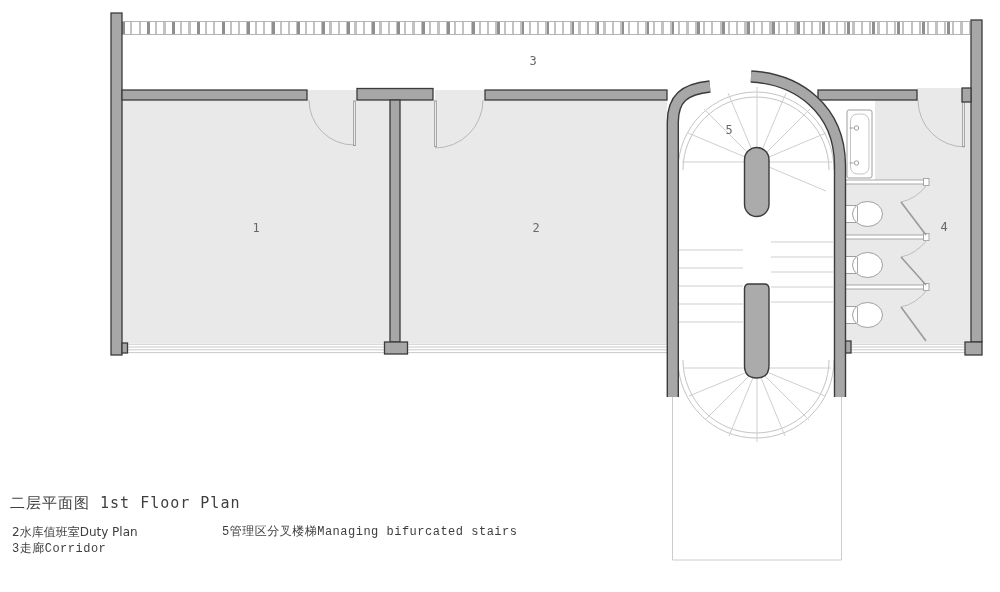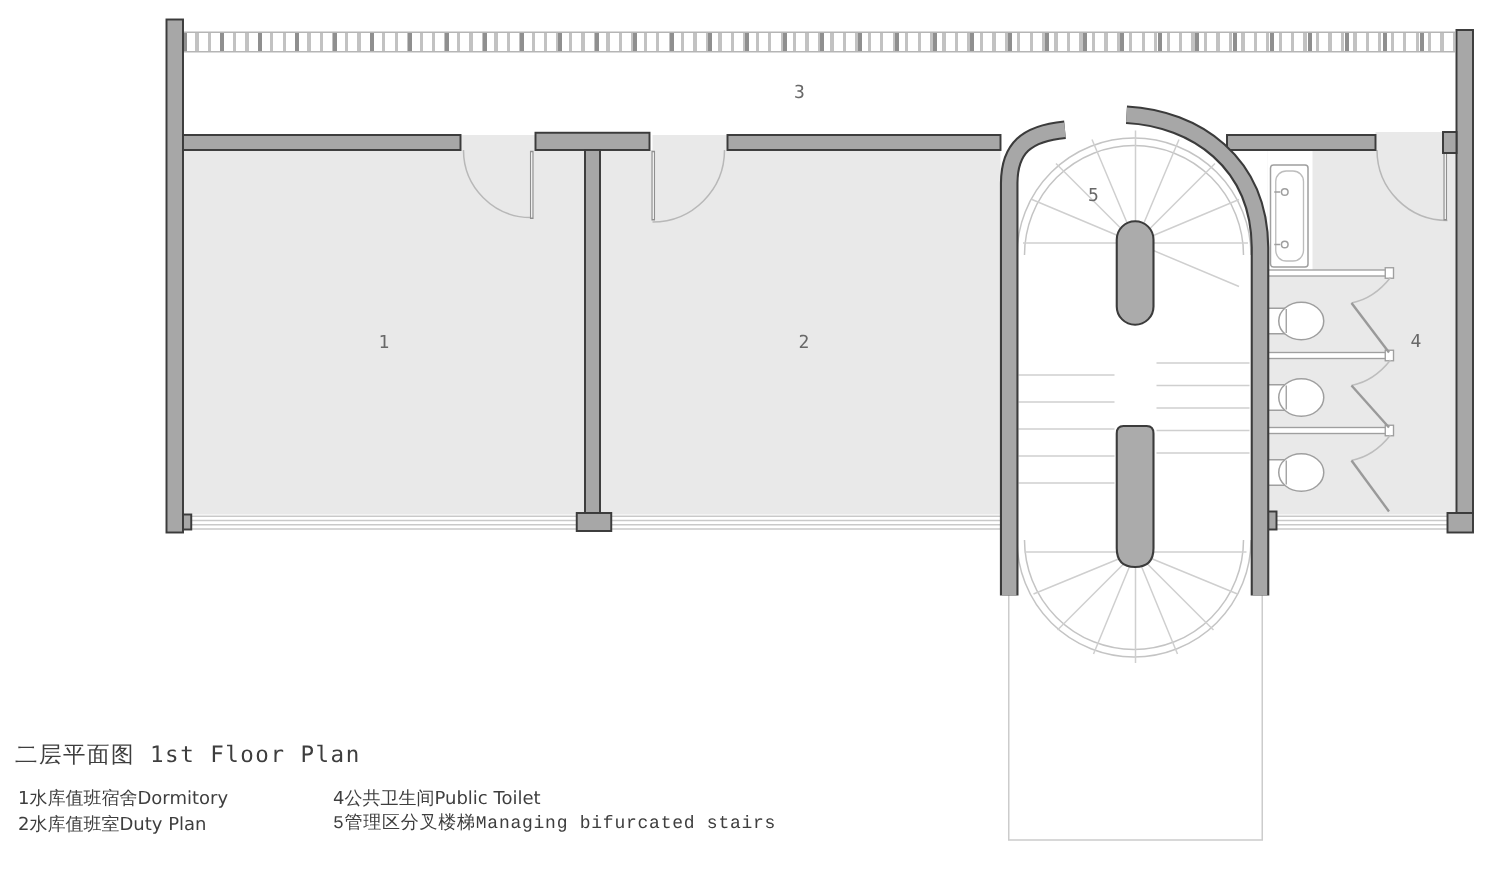--- a/index.html
+++ b/index.html
@@ -179,21 +179,20 @@
 
   <div class="room-label" style="left:256px;top:228px">1</div>
   <div class="room-label" style="left:536px;top:228px">2</div>
   <div class="room-label" style="left:533px;top:61px">3</div>
   <div class="room-label" style="left:944px;top:227px">4</div>
   <div class="room-label" style="left:729px;top:130px">5</div>
 
   <div class="title">二层平面图 1st Floor Plan</div>
 
   <div class="legend">
-    <div class="legend-row sans">1水库值班宿舍Dormitory</div>
     <div class="legend-row sans">2水库值班室Duty Plan</div>
+    <div class="legend-row mono">3走廊Corridor</div>
   </div>
   <div class="legend-col2">
-    <div class="legend-row sans">4公共卫生间Public Toilet</div>
     <div class="legend-row mono">5管理区分叉楼梯Managing bifurcated stairs</div>
   </div>
 
 </div>
 
 </body></html>

